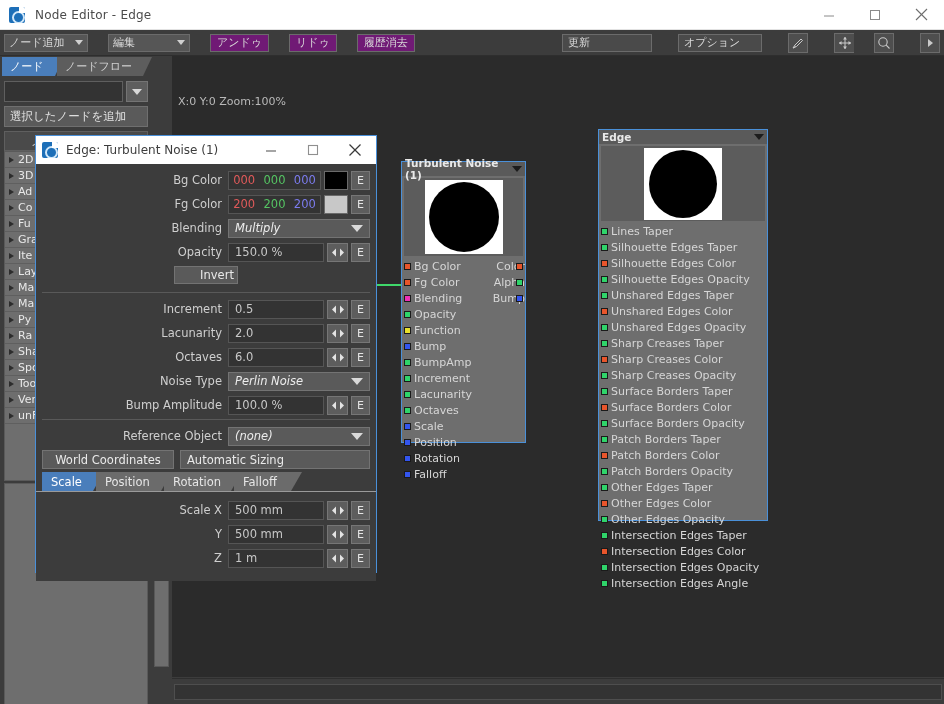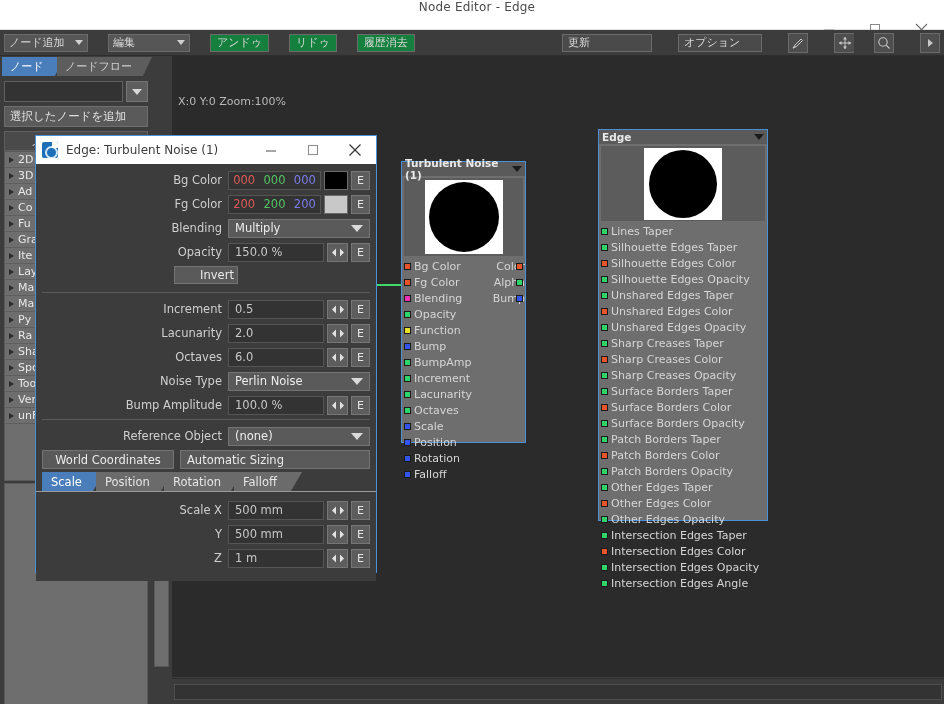--- a/index.html
+++ b/index.html
@@ -8,21 +8,21 @@
     background: #ffffff;
     font-family: "DejaVu Sans", "Liberation Sans", sans-serif;
     overflow: hidden;
   }
   #app { position: relative; width: 944px; height: 704px; background: #3c3c3c; }
 
   
   .titlebar {
     position: absolute; left: 0; top: 0; width: 944px; height: 30px;
     background: #ffffff; border-bottom: 1px solid #e2e2e2;
-    display: flex; align-items: center; flex-direction: column;
+    display: flex; align-items: center;
   }
   .tb-icon { width: 16px; height: 16px; margin-left: 9px; position: relative;
              background: #1d6fb8; border-radius: 2px; overflow: hidden; }
   .tb-icon::before { content:""; position:absolute; left:3px; top:4px; width:9px; height:9px;
                      border-radius:50%; border:2px solid #cfe6f8; }
   .tb-icon::after { content:""; position:absolute; right:0; top:0; width:6px; height:6px;
                     background:#ffffff; }
   .tb-title { margin-left: 10px; font-size: 12px; color: #4c4c4c; letter-spacing:.2px; }
   .wbtns { margin-left:auto; display:flex; height:30px; }
   .wbtn { width:46px; height:30px; display:flex; align-items:center; justify-content:center;
@@ -36,21 +36,21 @@
     display:flex; align-items:center; padding:0 4px; gap:20px;
   }
   .tb-combo {
     height:18px; background:#565656; border:1px solid #6b6b6b;
     color:#d8d8d8; font-size:11px; display:flex; align-items:center;
     padding:0 4px; min-width:78px; position:relative;
   }
   .tb-combo .arr { margin-left:auto; width:0;height:0;
     border-left:4px solid transparent;border-right:4px solid transparent;border-top:5px solid #d0d0d0; }
   .tb-btn {
-    height:18px; background:#15803d; border:1px solid #6b6b6b;
+    height:18px; background:#701a75; border:1px solid #6b6b6b;
     color:#d8d8d8; font-size:11px; display:flex;align-items:center;
     padding:0 6px;
   }
   .tb-spacer { flex:1; }
   .tb-field {
     height:18px; background:#4a4a4a; border:1px solid #6b6b6b; color:#d8d8d8;
     font-size:11px; display:flex; align-items:center; padding:0 5px; width:90px;
   }
   .tb-field.wide { width:84px; }
   .tb-icon-btn {
@@ -141,21 +141,21 @@
   .fld { flex:1; height:19px; background:#333333; border:1px solid #555555;
          display:flex; align-items:center; padding-left:6px; font-size:11.5px; color:#c8c8c8; }
   .fld.rgb { display:flex; padding:0; }
   .fld.rgb span { flex:1; text-align:center; font-size:11.5px; }
   .sw { width:24px; height:19px; border:1px solid #6a6a6a; margin-left:3px; }
   .ebtn { width:19px;height:19px;background:#5d5d5d;border:1px solid #767676;
           font-size:11px;color:#e4e4e4;display:flex;align-items:center;justify-content:center; margin-left:3px; }
   .spin { width:21px;height:19px;background:#5d5d5d;border:1px solid #767676;
           display:flex;align-items:center;justify-content:center;gap:1px;margin-left:3px;color:#e4e4e4;font-size:9px;}
   .combo { flex:1; height:19px; background:#5a5a5a; border:1px solid #737373;
-           display:flex; align-items:center; padding-left:6px; font-size:11.5px; color:#ededed; }
+           display:flex; align-items:center; padding-left:6px; font-size:11.5px; color:#ededed;font-style:italic; }
   .combo .arr { margin-left:auto; margin-right:6px; width:0;height:0;
     border-left:6px solid transparent;border-right:6px solid transparent;border-top:7px solid #d9d9d9; }
   .invertrow { display:flex; justify-content:center; margin:2px 0 8px 0; }
   .invert { width:64px; height:18px; background:#5a5a5a; border:1px solid #737373;
             font-size:11.5px;color:#e9e9e9;display:flex;align-items:center;justify-content:center;
             padding-left:22px; }
   .hr { height:1px; background:#595959; margin:2px 6px 6px 6px; }
   .btnrow { display:flex; gap:6px; padding:0 6px; margin-bottom:3px; }
   .wbtn2 { width:132px; height:19px; background:#5a5a5a; border:1px solid #737373;
            font-size:11.5px; color:#eaeaea; display:flex; align-items:center; justify-content:center; }

